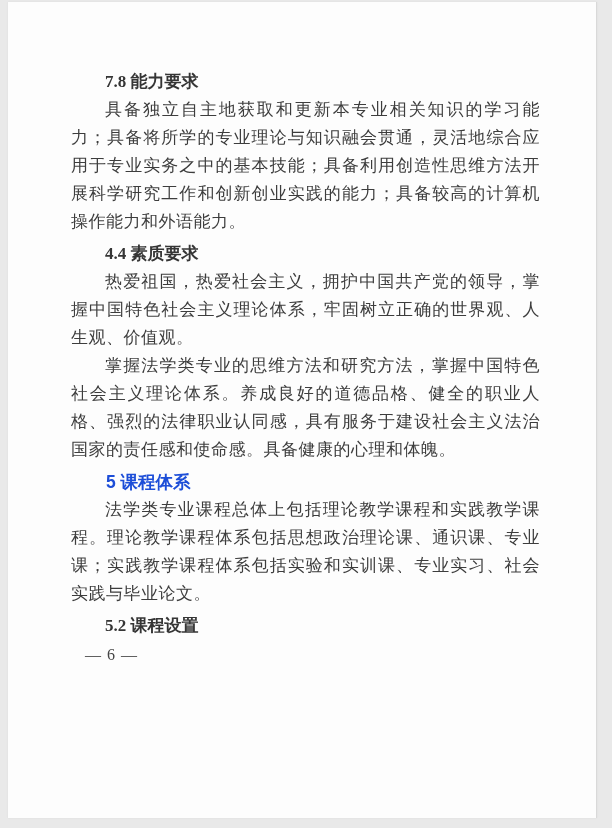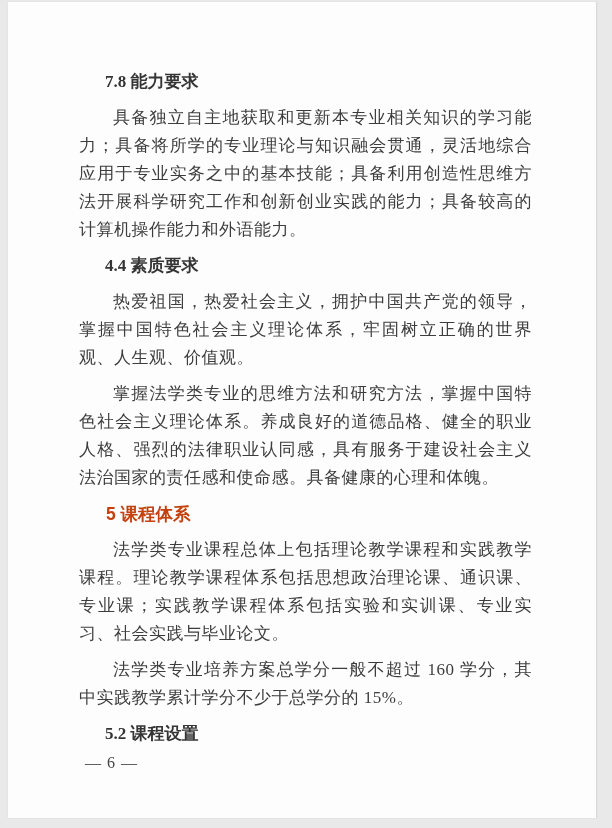--- a/index.html
+++ b/index.html
@@ -26,21 +26,21 @@
     height: 816px;
     background: #fdfdfd;
     border-right: 1px solid #d9d9d9;
     box-shadow: 0 0 2px rgba(0,0,0,0.06);
   }
   .content {
     padding: 62px 56px 0 63px;
     color: #3d3d3d;
   }
   .content p {
-    margin: 8px;
+    margin: 0;
     font-size: 17px;
     line-height: 28px;
     text-align: justify;
     text-indent: 2em;
     letter-spacing: 0.5px;
   }
   .h-kai {
     margin: 4px 0 0 0;
     font-size: 17px;
     line-height: 28px;
@@ -48,21 +48,21 @@
     text-indent: 2em;
     color: #353535;
   }
   .h-hei {
     margin: 4px 0 0 0;
     font-size: 17.5px;
     line-height: 28px;
     font-weight: bold;
     text-indent: 2em;
     font-family: "Liberation Sans", "DejaVu Sans", sans-serif;
-    color: #c2410c;
+    color: #1d4ed8;
   }
   .page-number {
     margin-top: 2px;
     padding-left: 14px;
     font-size: 16px;
     line-height: 26px;
     color: #454545;
     letter-spacing: 1px;
   }
 </style>
@@ -81,21 +81,20 @@
 
       <p>热爱祖国，热爱社会主义，拥护中国共产党的领导，掌握中国特色社会主义理论体系，牢固树立正确的世界观、人生观、价值观。</p>
 
       <p>掌握法学类专业的思维方法和研究方法，掌握中国特色社会主义理论体系。养成良好的道德品格、健全的职业人格、强烈的法律职业认同感，具有服务于建设社会主义法治国家的责任感和使命感。具备健康的心理和体魄。</p>
 
       <h2 class="h-hei">5 课程体系</h2>
 
 
       <p>法学类专业课程总体上包括理论教学课程和实践教学课程。理论教学课程体系包括思想政治理论课、通识课、专业课；实践教学课程体系包括实验和实训课、专业实习、社会实践与毕业论文。</p>
 
-      <p>法学类专业培养方案总学分一般不超过 160 学分，其中实践教学累计学分不少于总学分的 15%。</p>
 
       <h3 class="h-kai">5.2 课程设置</h3>
 
       <div class="page-number">— 6 —</div>
 
     </div>
   </div>
 </div>
 
 </body></html>

